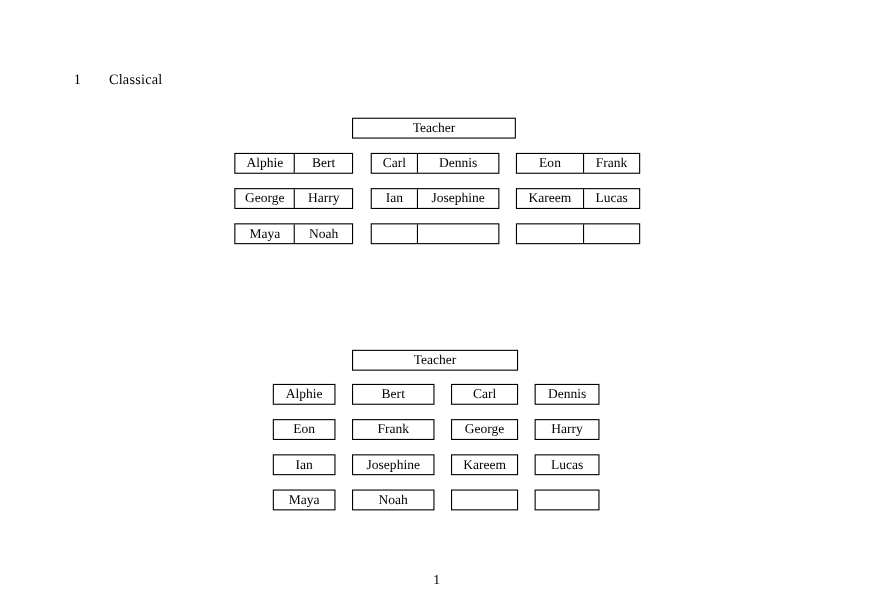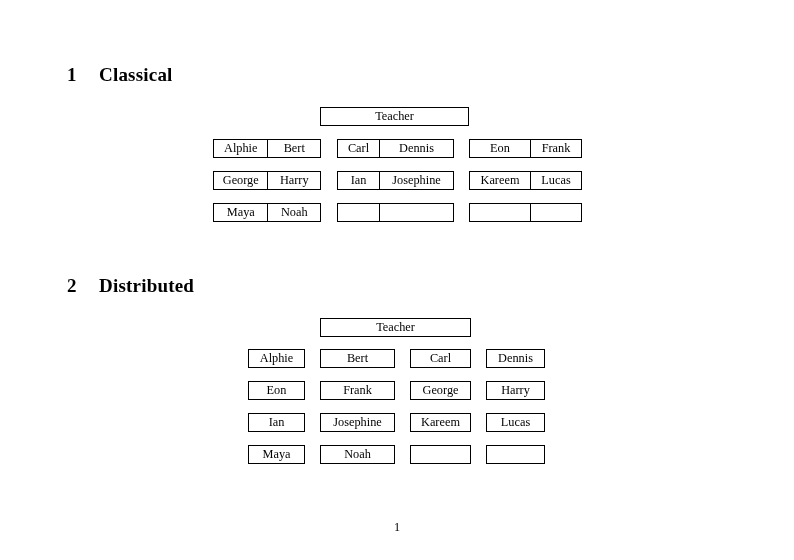--- a/index.html
+++ b/index.html
@@ -21,22 +21,22 @@
     position: absolute;
     left: 0;
     top: 0;
     width: 794px;
     height: 560px;
   }
 
   
   .section-heading {
     position: absolute;
-    font-size: 19px;
-    font-weight: bold;
+    font-size: 13px;
+    font-weight: normal;
     letter-spacing: 0.2px;
     white-space: nowrap;
   }
   .section-heading .sec-num {
     display: inline-block;
     width: 32px;
   }
   #heading-classical   { left: 67px;  top: 64px; }
   #heading-distributed { left: 67px;  top: 275px; }
 
@@ -129,23 +129,20 @@
   </div>
   <div class="group" style="left:469px; top:171px; width:113px;">
     <div class="cell" style="width:60px;">Kareem</div>
     <div class="cell" style="width:51px;">Lucas</div>
   </div>
   <div class="group" style="left:469px; top:203px; width:113px;">
     <div class="cell" style="width:60px;"></div>
     <div class="cell" style="width:51px;"></div>
   </div>
 
-  <div class="section-heading" id="heading-distributed">
-    <span class="sec-num">2</span><span>Distributed</span>
-  </div>
 
   <div class="box" id="s2-teacher" style="left:320px; top:318px; width:151px;">Teacher</div>
 
   <div class="box" style="left:248px; top:349px; width:57px;">Alphie</div>
   <div class="box" style="left:320px; top:349px; width:75px;">Bert</div>
   <div class="box" style="left:410px; top:349px; width:61px;">Carl</div>
   <div class="box" style="left:486px; top:349px; width:59px;">Dennis</div>
 
   <div class="box" style="left:248px; top:381px; width:57px;">Eon</div>
   <div class="box" style="left:320px; top:381px; width:75px;">Frank</div>

